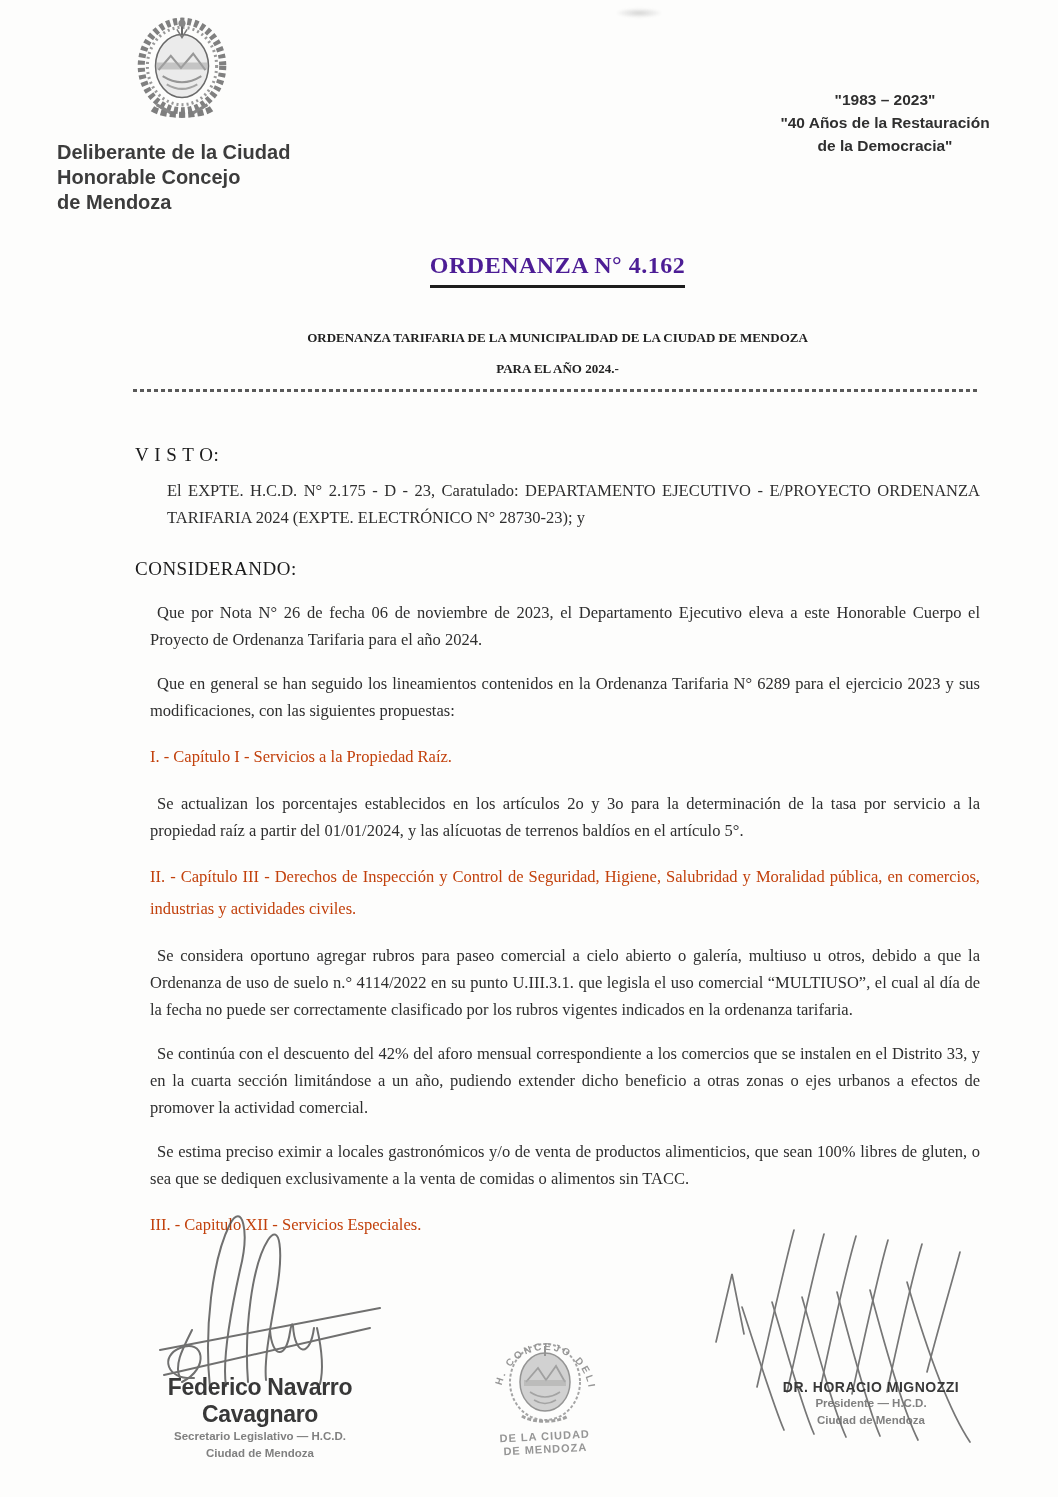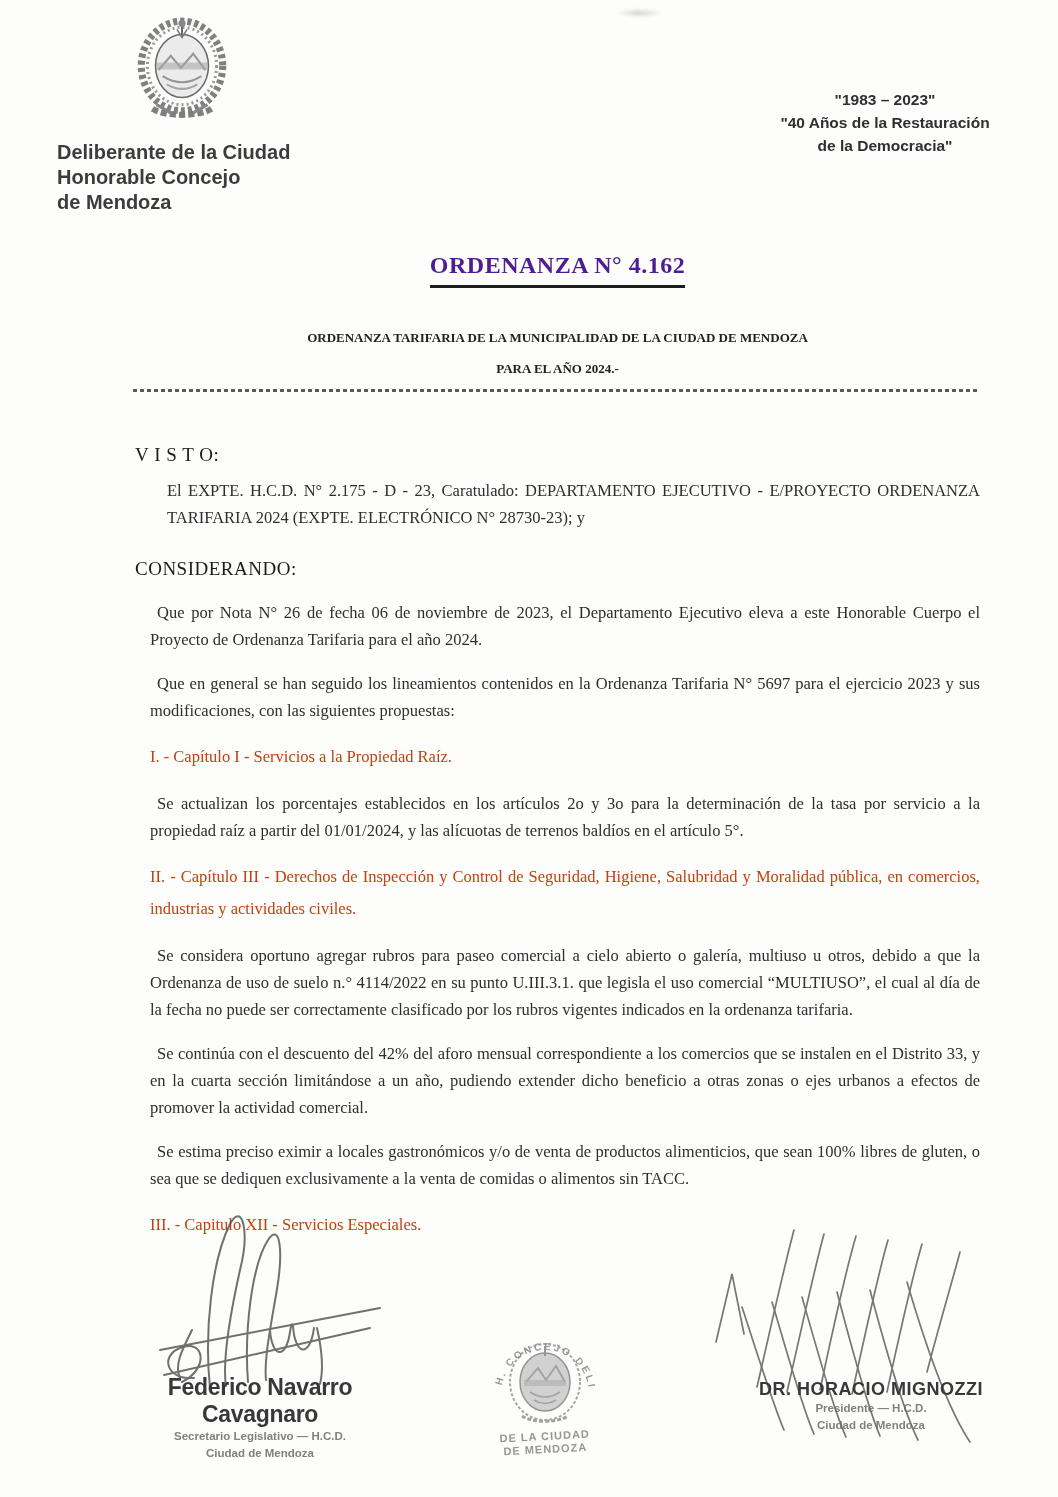--- a/index.html
+++ b/index.html
@@ -81,21 +81,21 @@
   .sig-left-scribble{left:152px;top:1210px;width:235px;height:180px;}
   .sig-right-scribble{left:702px;top:1212px;width:295px;height:235px;}
   .sig-block{
     position:absolute;text-align:center;
     font-family:"Liberation Sans", sans-serif;
     filter:blur(.3px);
   }
   .sig-left-block{left:140px;top:1374px;width:240px;}
   .sig-right-block{left:751px;top:1379px;width:240px;}
   .sig-name{font-weight:bold;font-size:23px;letter-spacing:-.3px;color:#383838;}
-  .sig-right-block .sig-name{font-size:18px;letter-spacing:.5px;}
+  .sig-right-block .sig-name{font-size:14px;letter-spacing:.5px;}
   .sig-role,.sig-place{font-size:11.5px;color:#6a6a6a;line-height:17px;font-weight:bold;opacity:.85;}
   .stamp{
     position:absolute;left:486px;top:1320px;width:118px;height:148px;
     opacity:.8;filter:blur(.4px);
   }
 </style>
 </head>
 <body>
 
 <div class="page">
@@ -139,21 +139,21 @@
 
   <div class="dashed"></div>
 
   <div class="content">
     <div class="visto-head">V I S T O:</div>
     <p class="visto-body">El EXPTE. H.C.D. N° 2.175 - D - 23, Caratulado: DEPARTAMENTO EJECUTIVO - E/PROYECTO ORDENANZA TARIFARIA 2024 (EXPTE. ELECTRÓNICO N° 28730-23); y</p>
 
     <div class="cons-head">CONSIDERANDO:</div>
 
     <p class="para">Que por Nota N° 26 de fecha 06 de noviembre de 2023, el Departamento Ejecutivo eleva a este Honorable Cuerpo el Proyecto de Ordenanza Tarifaria para el año 2024.</p>
-    <p class="para">Que en general se han seguido los lineamientos contenidos en la Ordenanza Tarifaria N° 5697 para el ejercicio 2023 y sus modificaciones, con las siguientes propuestas:</p>
+    <p class="para">Que en general se han seguido los lineamientos contenidos en la Ordenanza Tarifaria N° 6289 para el ejercicio 2023 y sus modificaciones, con las siguientes propuestas:</p>
     <p class="para heading">I. - Capítulo I - Servicios a la Propiedad Raíz.</p>
     <p class="para">Se actualizan los porcentajes establecidos en los artículos 2o y 3o para la determinación de la tasa por servicio a la propiedad raíz a partir del 01/01/2024, y las alícuotas de terrenos baldíos en el artículo 5°.</p>
     <p class="para heading">II. - Capítulo III - Derechos de Inspección y Control de Seguridad, Higiene, Salubridad y Moralidad pública, en comercios, industrias y actividades civiles.</p>
     <p class="para">Se considera oportuno agregar rubros para paseo comercial a cielo abierto o galería, multiuso u otros, debido a que la Ordenanza de uso de suelo n.° 4114/2022 en su punto U.III.3.1. que legisla el uso comercial “MULTIUSO”, el cual al día de la fecha no puede ser correctamente clasificado por los rubros vigentes indicados en la ordenanza tarifaria.</p>
     <p class="para">Se continúa con el descuento del 42% del aforo mensual correspondiente a los comercios que se instalen en el Distrito 33, y en la cuarta sección limitándose a un año, pudiendo extender dicho beneficio a otras zonas o ejes urbanos a efectos de promover la actividad comercial.</p>
     <p class="para">Se estima preciso eximir a locales gastronómicos y/o de venta de productos alimenticios, que sean 100% libres de gluten, o sea que se dediquen exclusivamente a la venta de comidas o alimentos sin TACC.</p>
     <p class="para heading">III. - Capitulo XII - Servicios Especiales.</p>
   </div>
 
   <svg class="sig-scribble sig-left-scribble" viewBox="0 0 235 180">

